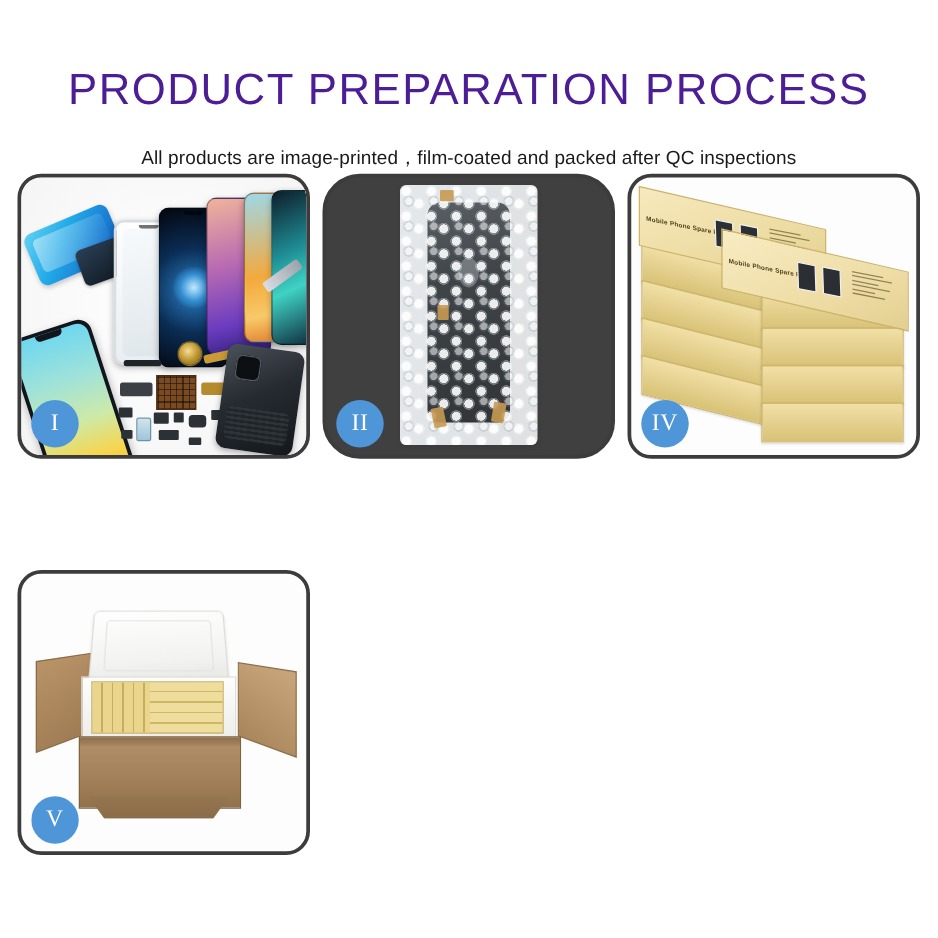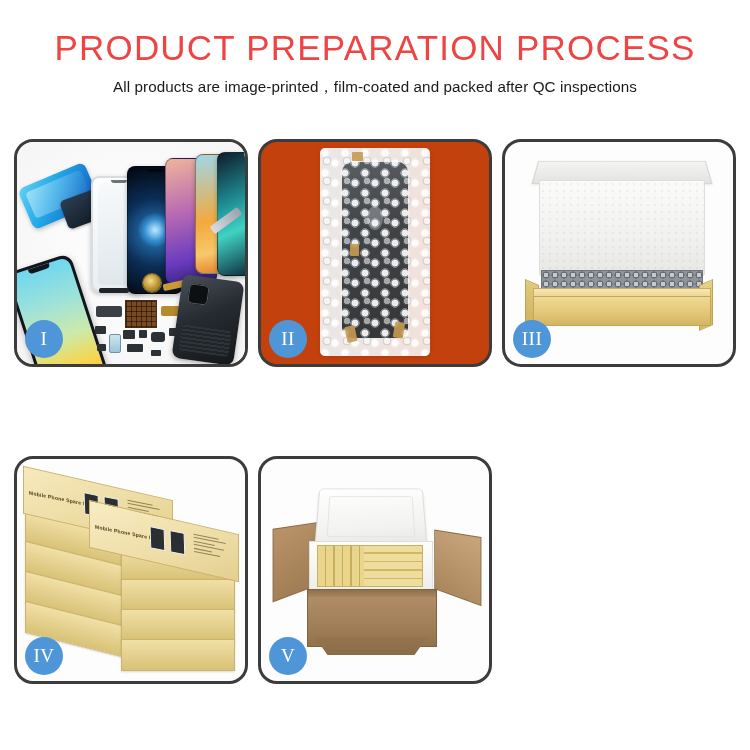--- a/index.html
+++ b/index.html
@@ -16,30 +16,30 @@
   }
 
   
   .header {
     position: absolute;
     left: 0; top: 0; width: 750px;
     text-align: center;
   }
   .title {
     margin: 0;
-    padding-top: 28px;
+    padding-top: 52px;
     font-size: 35px;
     letter-spacing: 1.2px;
     font-weight: normal;
-    color: #ef4444;
+    color: #4c1d95;
     font-family: "Liberation Sans", sans-serif;
     white-space: nowrap;
   }
   .subtitle {
-    margin: 0;
+    margin: 15px;
     padding-top: 9px;
     font-size: 15.2px;
     color: #1a1a1a;
     letter-spacing: 0.1px;
     white-space: nowrap;
   }
 
   
   .grid {
     position: absolute;
@@ -226,21 +226,21 @@
     opacity:.85;
   }
   .tool{
     position:absolute; right:2px; top:74px; width:34px; height:9px;
     transform: rotate(-36deg);
     background: linear-gradient(90deg,#d8dde2,#9aa3ab);
     border-radius: 2px;
   }
 
   
-  .p2 { background:#c2410c; }
+  .p2 { background:#404040;border-radius:30px; }
   .p2 .bag{
     position:absolute; left:50%; top:6px; transform:translateX(-50%);
     width:110px; height:208px;
     border-radius: 5px;
     background: linear-gradient(100deg, rgba(236,241,244,.95), rgba(250,252,253,.85));
     box-shadow: 0 1px 4px rgba(0,0,0,.1);
     overflow:hidden;
   }
   .p2 .inner-screen{
     position:absolute; left:50%; top:14px; transform:translateX(-50%);
@@ -541,32 +541,20 @@
         <div class="bubbles2"></div>
         <span class="tape tape-a"></span>
         <span class="tape tape-b"></span>
         <span class="tape tape-c"></span>
         <span class="tape tape-d"></span>
       </div>
     </div>
     <div class="badge">II</div>
   </div>
 
-  <div class="panel p3">
-    <div class="panel-photo">
-      <div class="lidflap"></div>
-      <div class="foam"></div>
-      <div class="wrap"></div>
-      <div class="boxside-l"></div>
-      <div class="boxside-r"></div>
-      <div class="boxlip"></div>
-      <div class="boxfront"></div>
-    </div>
-    <div class="badge">III</div>
-  </div>
 
   <div class="panel p4">
     <div class="panel-photo">
       <div class="stack">
         <div class="sbox lcol-1"></div>
         <div class="sbox lcol-2"></div>
         <div class="sbox lcol-3"></div>
         <div class="sbox lcol-4"></div>
         <div class="sbox rcol-1"></div>
         <div class="sbox rcol-2"></div>

